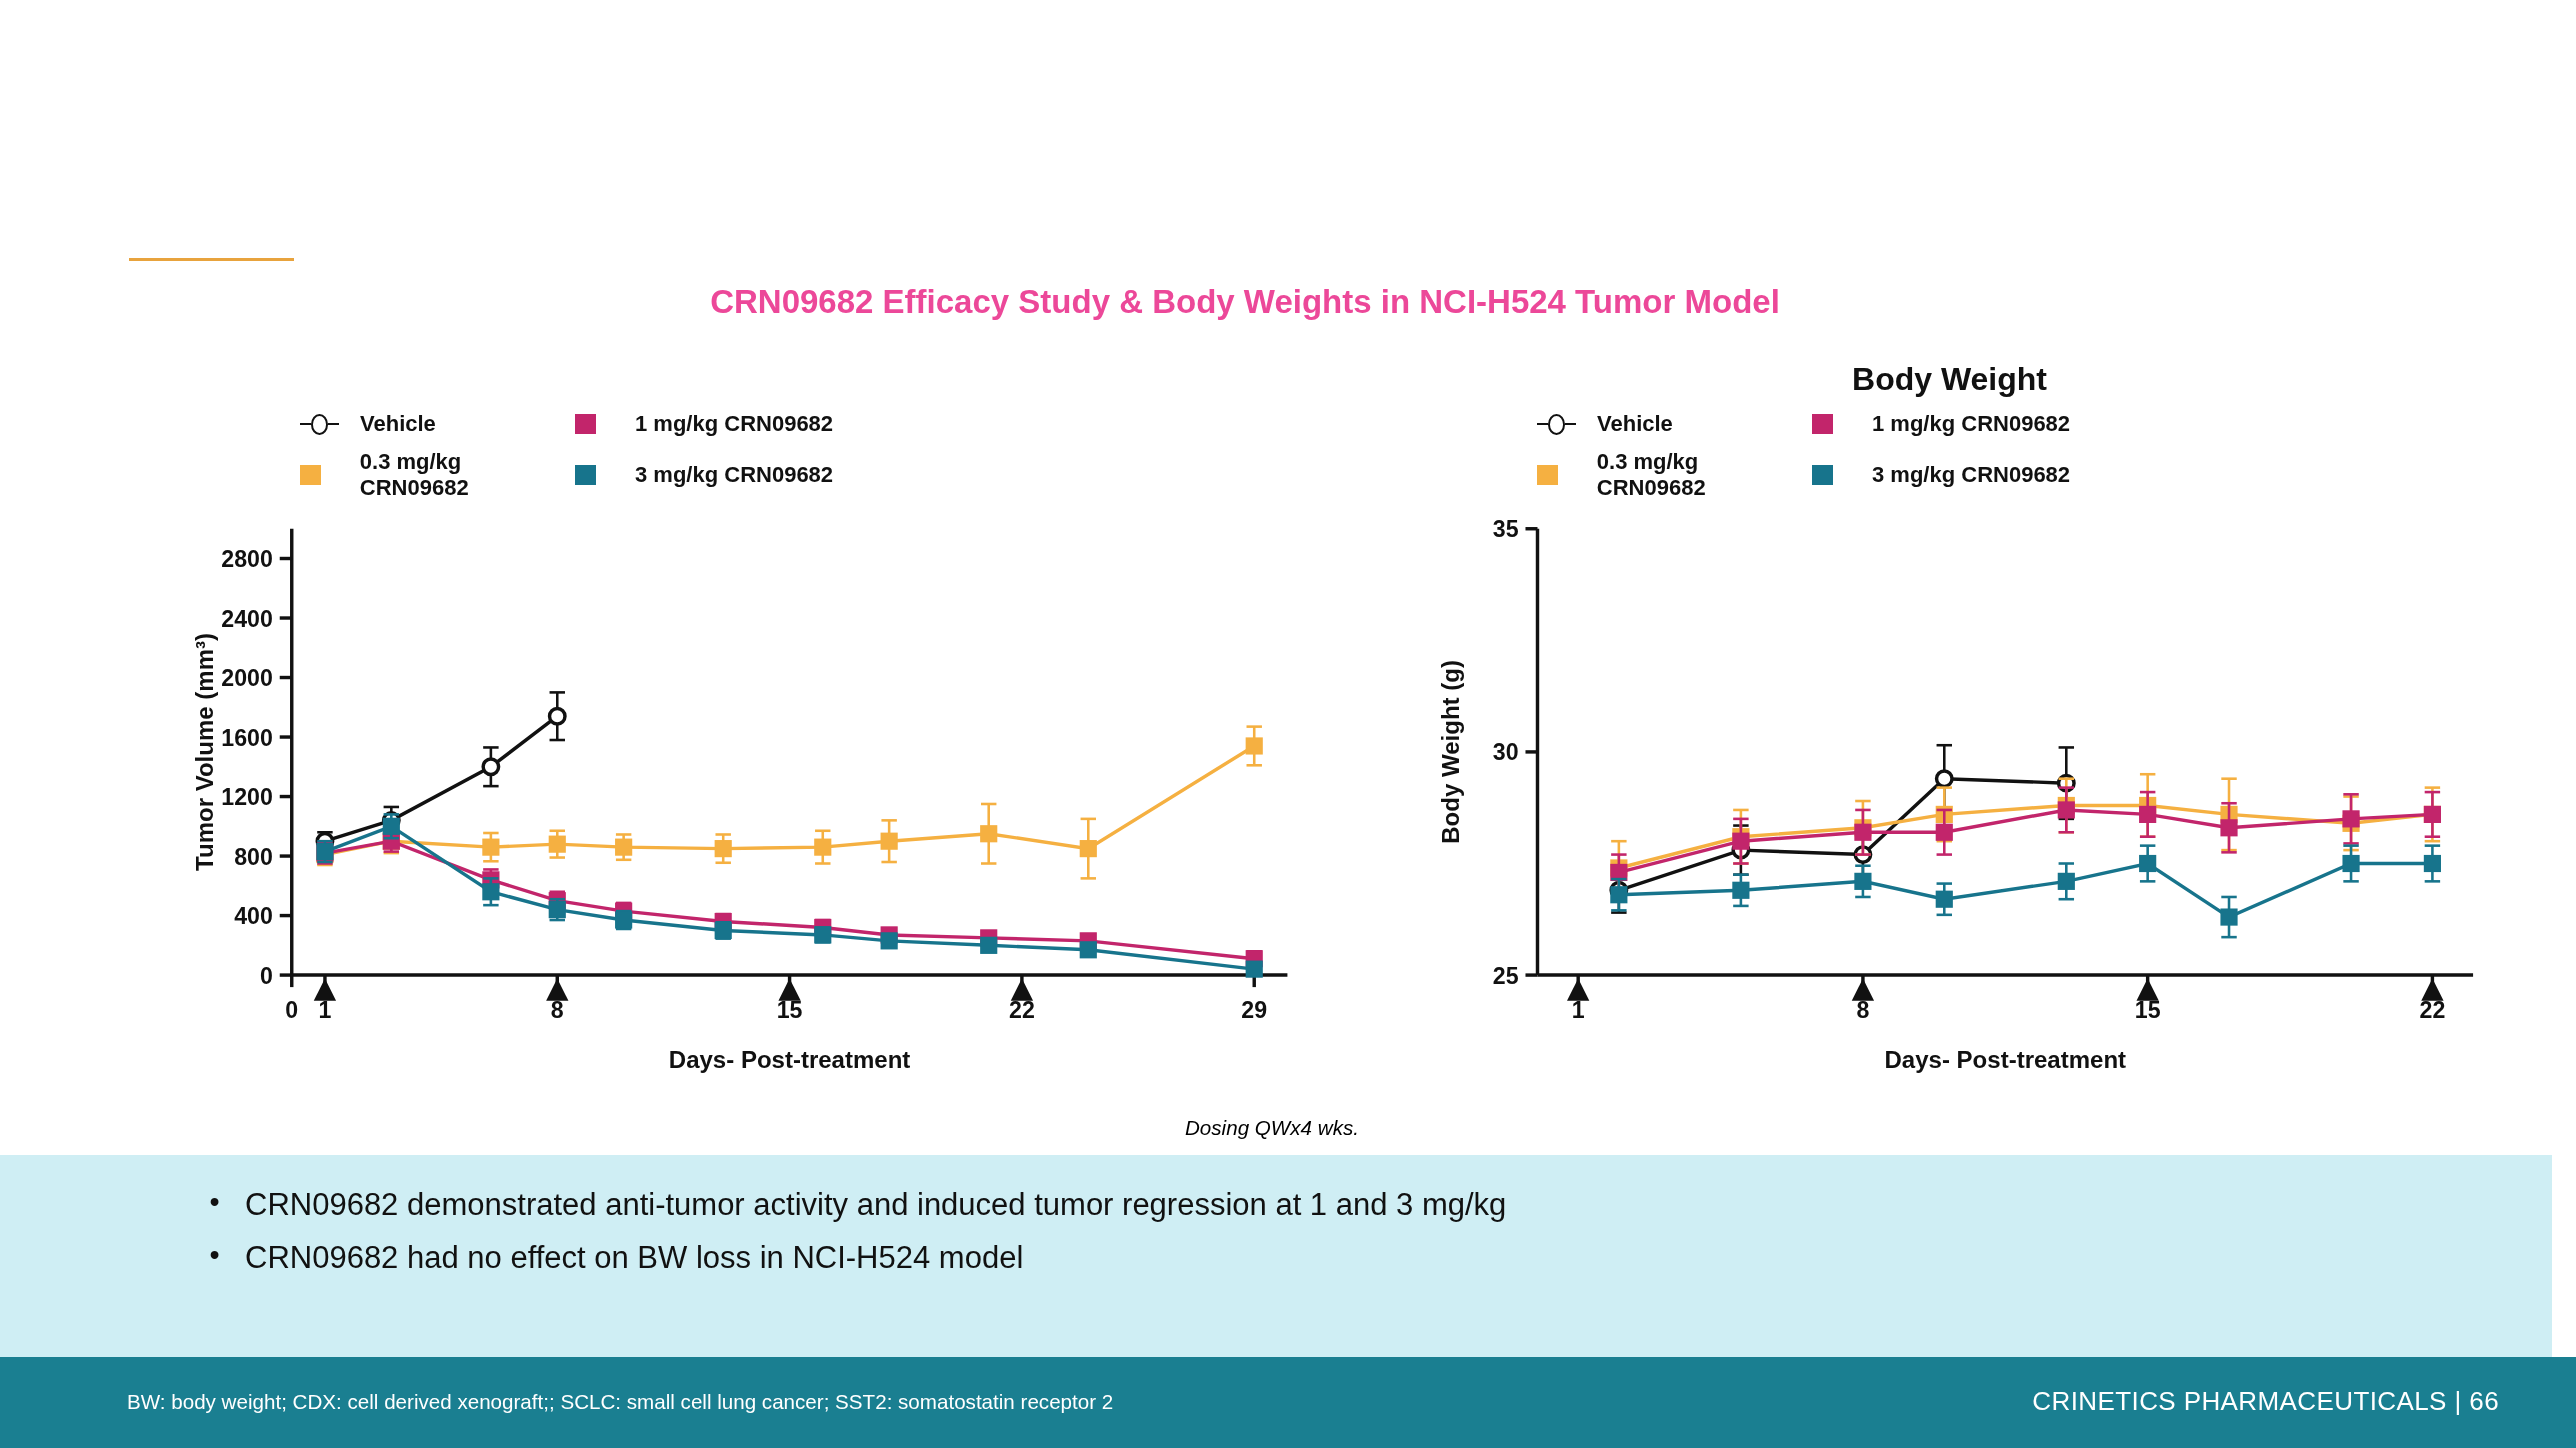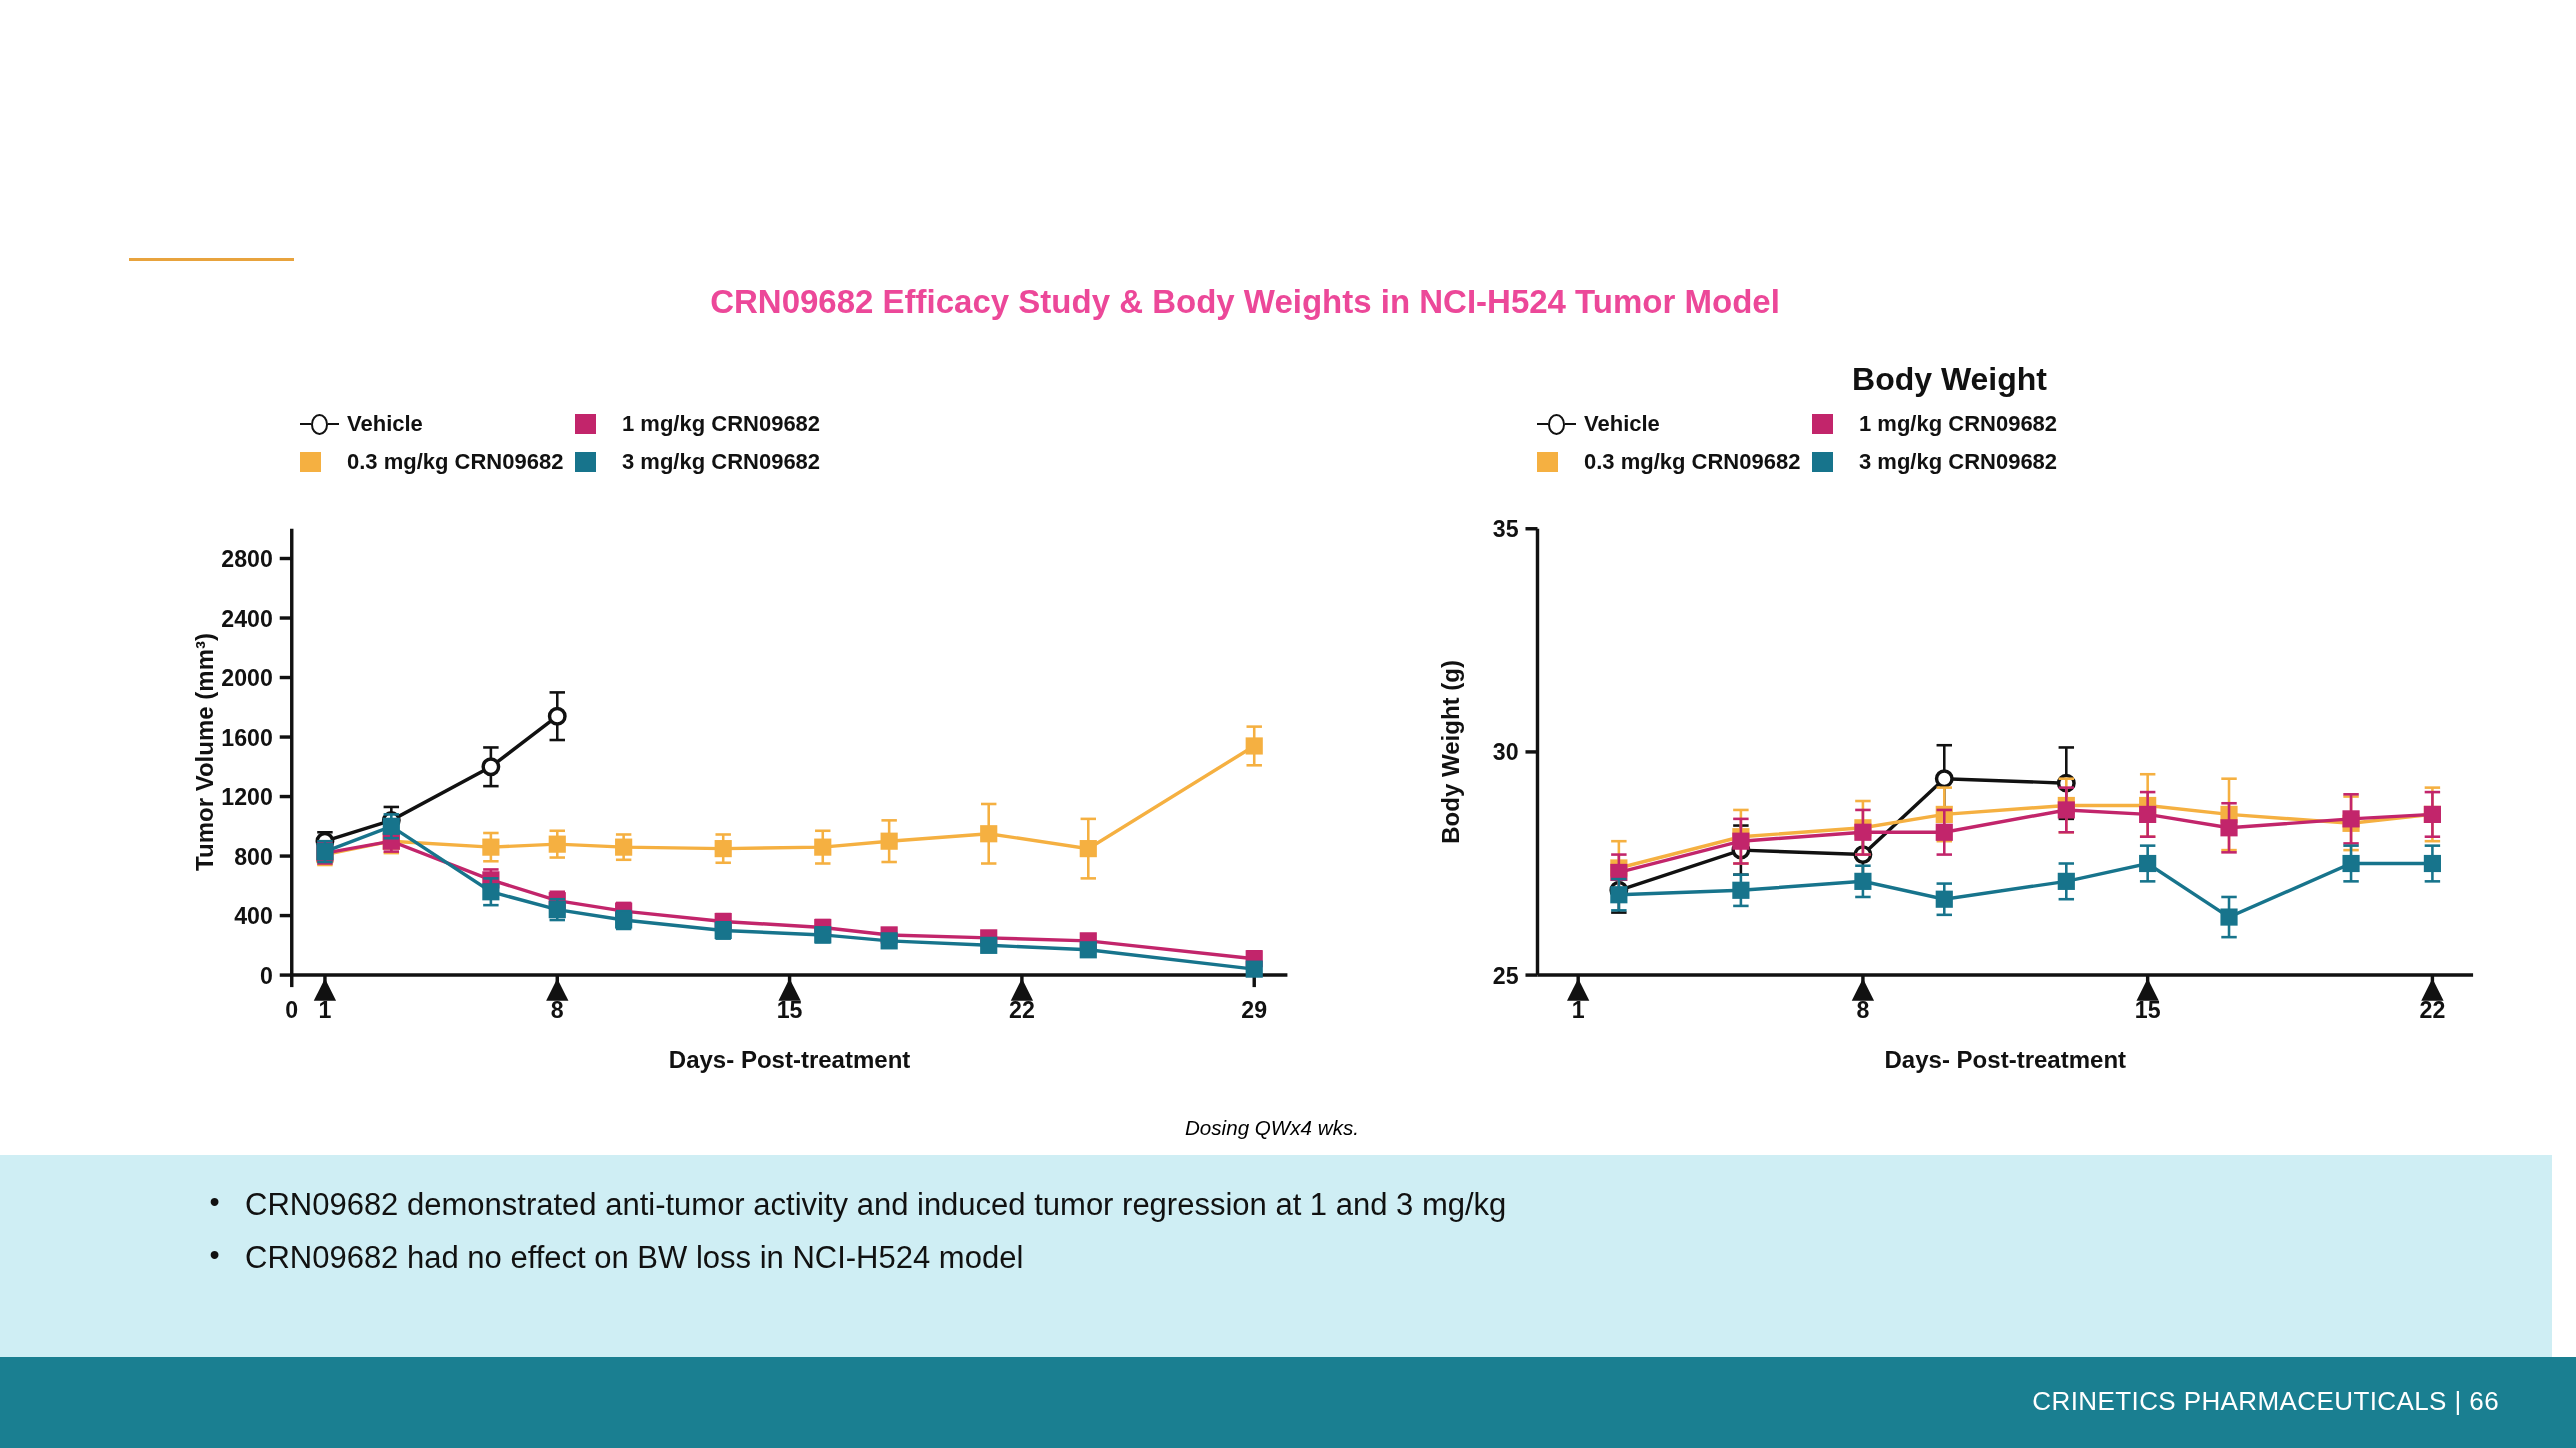--- a/index.html
+++ b/index.html
@@ -58,21 +58,21 @@
   svg.chart { display:block; }
 
   
   .legend {
     position:absolute;
     font-size:22px; font-weight:bold; color:#111;
   }
   .legend .row { display:flex; align-items:center; margin-bottom:12px; }
   .legend .cell { display:flex; align-items:center; width:275px; }
   .legend .sym { width:39px; display:flex; justify-content:flex-start; align-items:center; }
-  .legend .lbl { margin-left:8px; }
+  .legend .lbl { margin-left:21px; }
 
   .sq { width:20.6px; height:20.6px; display:inline-block; }
   .circ-open {
     width:17px; height:17px; border:2.6px solid #111; border-radius:50%;
     background:#fff; display:inline-block;
   }
   .dash {
     width:13.7px; height:2.6px; background:#111; display:inline-block;
     vertical-align:middle;
   }
@@ -565,20 +565,21 @@
   <div class="dosing-note">Dosing QWx4 wks.</div>
 
   <div class="bullets">
     <ul>
       <li>CRN09682 demonstrated anti-tumor activity and induced tumor regression at 1 and 3 mg/kg</li>
       <li>CRN09682 had no effect on BW loss in NCI-H524 model</li>
     </ul>
   </div>
 
   <div class="footer">
+    <div class="footer-left">BW: body weight; CDX: cell derived xenograft;; SCLC: small cell lung cancer; SST2: somatostatin receptor 2</div>
     <div class="footer-right">
       <span>CRINETICS PHARMACEUTICALS</span>
       <span>|</span>
       <span>66</span>
     </div>
   </div>
 
 </div>
 
 

